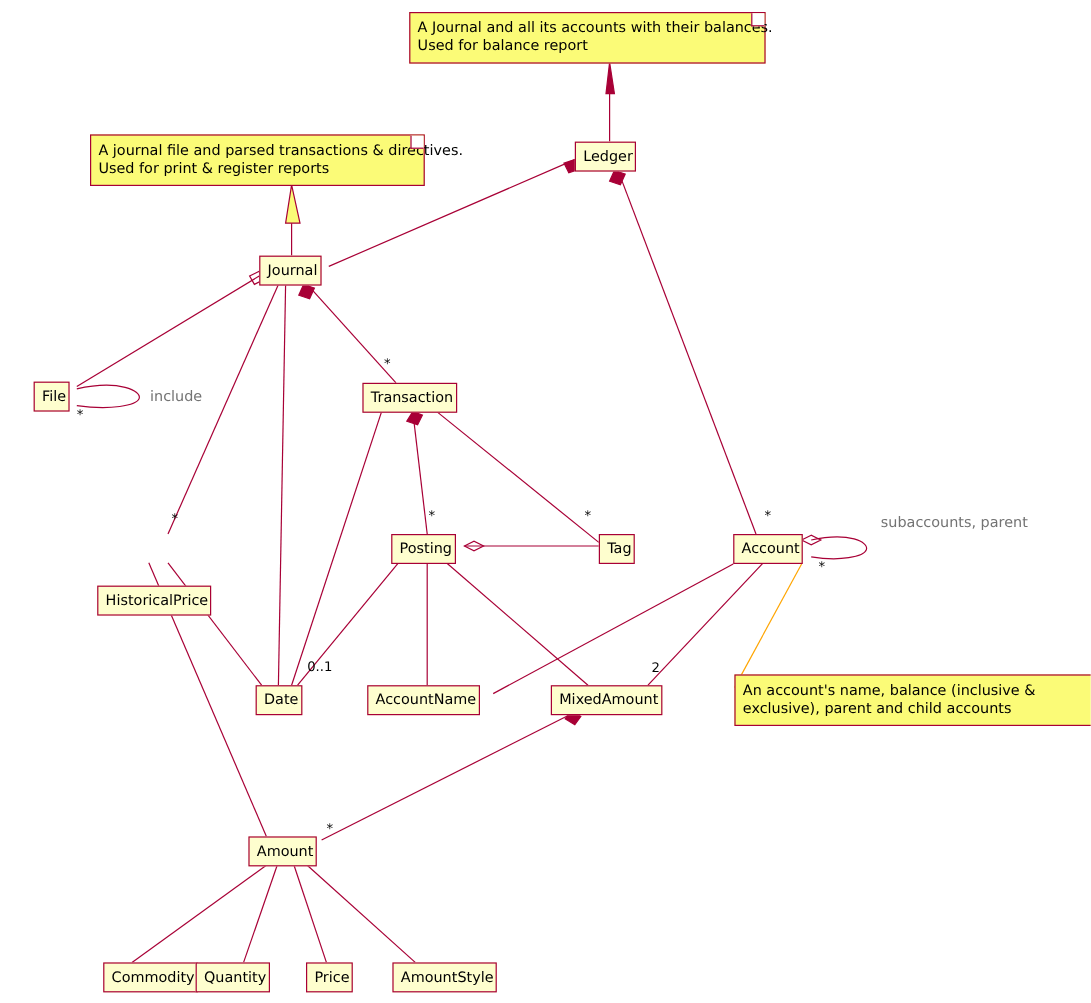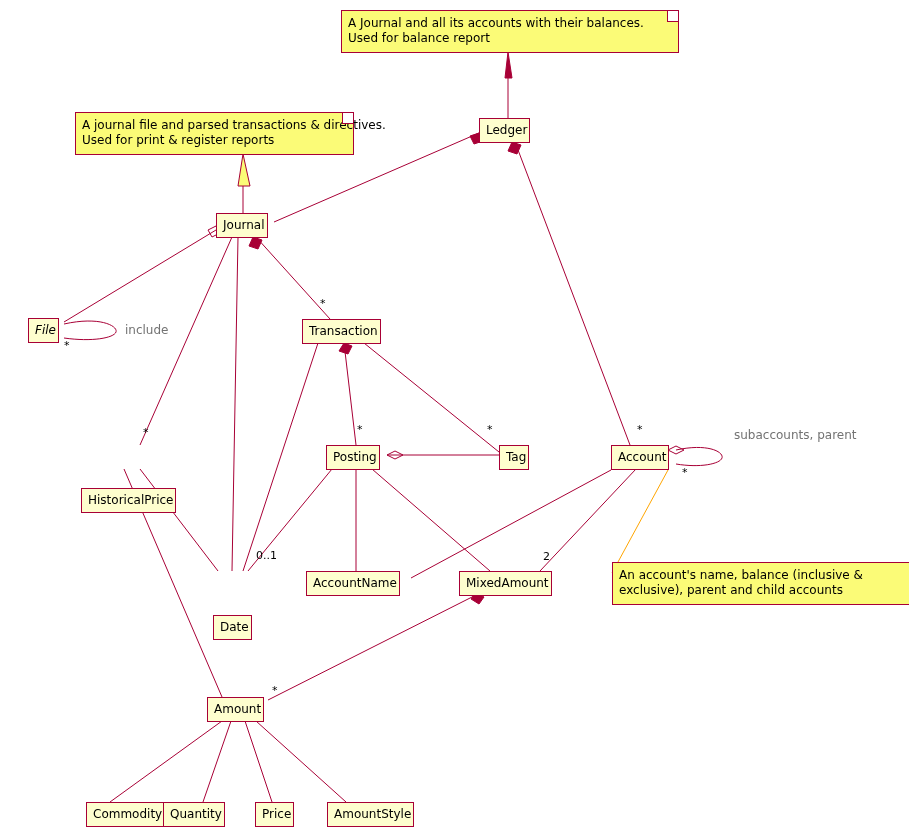--- a/index.html
+++ b/index.html
@@ -138,36 +138,36 @@
       <line x1="231" y1="721" x2="203" y2="802"></line>
 
       <line x1="245" y1="721" x2="272" y2="802"></line>
 
       <line x1="256" y1="721" x2="346" y2="802"></line>
     </g>
   </svg>
 
   <div class="node" style="left:479px;top:118px;">Ledger</div>
   <div class="node" style="left:216px;top:213px;">Journal</div>
-  <div class="node" style="left:28px;top:318px;font-style:italic;">File</div>
+  <div class="node" style="left:28px;top:318px;">File</div>
   <div class="node" style="left:302px;top:319px;">Transaction</div>
   <div class="node" style="left:81px;top:445px;margin-top:43px;">HistoricalPrice</div>
   <div class="node" style="left:326px;top:445px;">Posting</div>
   <div class="node" style="left:499px;top:445px;">Tag</div>
   <div class="node" style="left:611px;top:445px;">Account</div>
-  <div class="node" style="left:213px;top:571px;margin-top:44px;">Date</div>
+  <div class="node" style="left:213px;top:571px;">Date</div>
   <div class="node" style="left:306px;top:571px;">AccountName</div>
   <div class="node" style="left:459px;top:571px;">MixedAmount</div>
   <div class="node" style="left:207px;top:697px;">Amount</div>
   <div class="node" style="left:54px;top:802px;margin-left:32px;">Commodity</div>
   <div class="node" style="left:163px;top:802px;">Quantity</div>
   <div class="node" style="left:255px;top:802px;">Price</div>
   <div class="node" style="left:327px;top:802px;">AmountStyle</div>
 
-  <div class="note" style="left:341px;top:10px;width:338px;">A Journal and all its accounts with their balances.
+  <div class="note" style="left:341px;top:10px;width:297px;">A Journal and all its accounts with their balances.
 Used for balance report</div>
   <div class="note" style="left:75px;top:112px;width:279px;">A journal file and parsed transactions &amp; directives.
 Used for print &amp; register reports</div>
   <div class="note" style="left:612px;top:562px;width:313px;">An account's name, balance (inclusive &amp;
 exclusive), parent and child accounts</div>
 
   <div class="label" style="left:125px;top:323px;">include</div>
   <div class="label" style="left:734px;top:428px;">subaccounts, parent</div>
 
   <div class="mult" style="left:64px;top:339px;">*</div>

